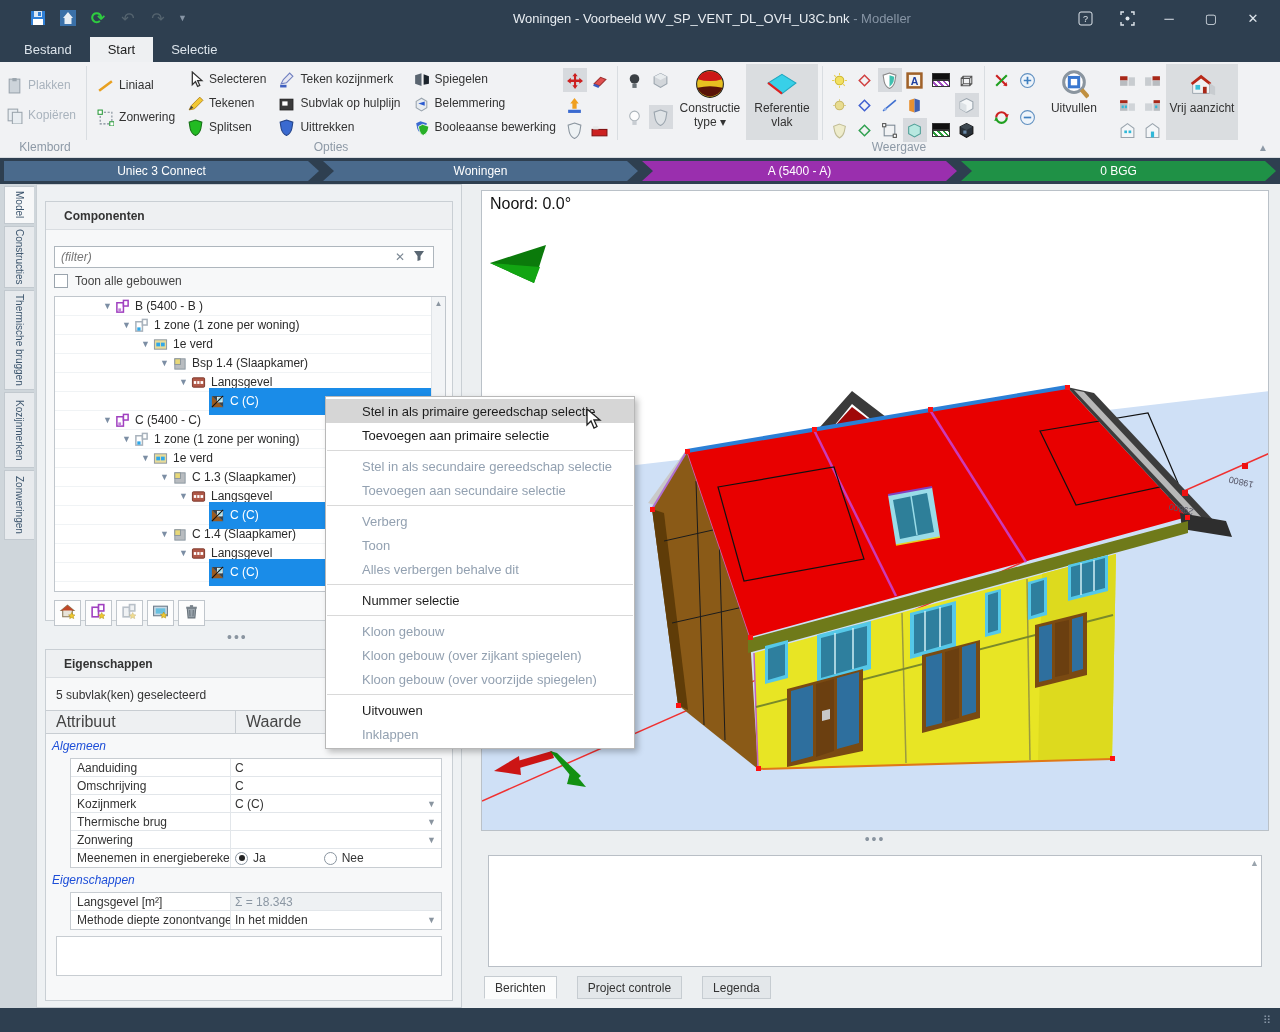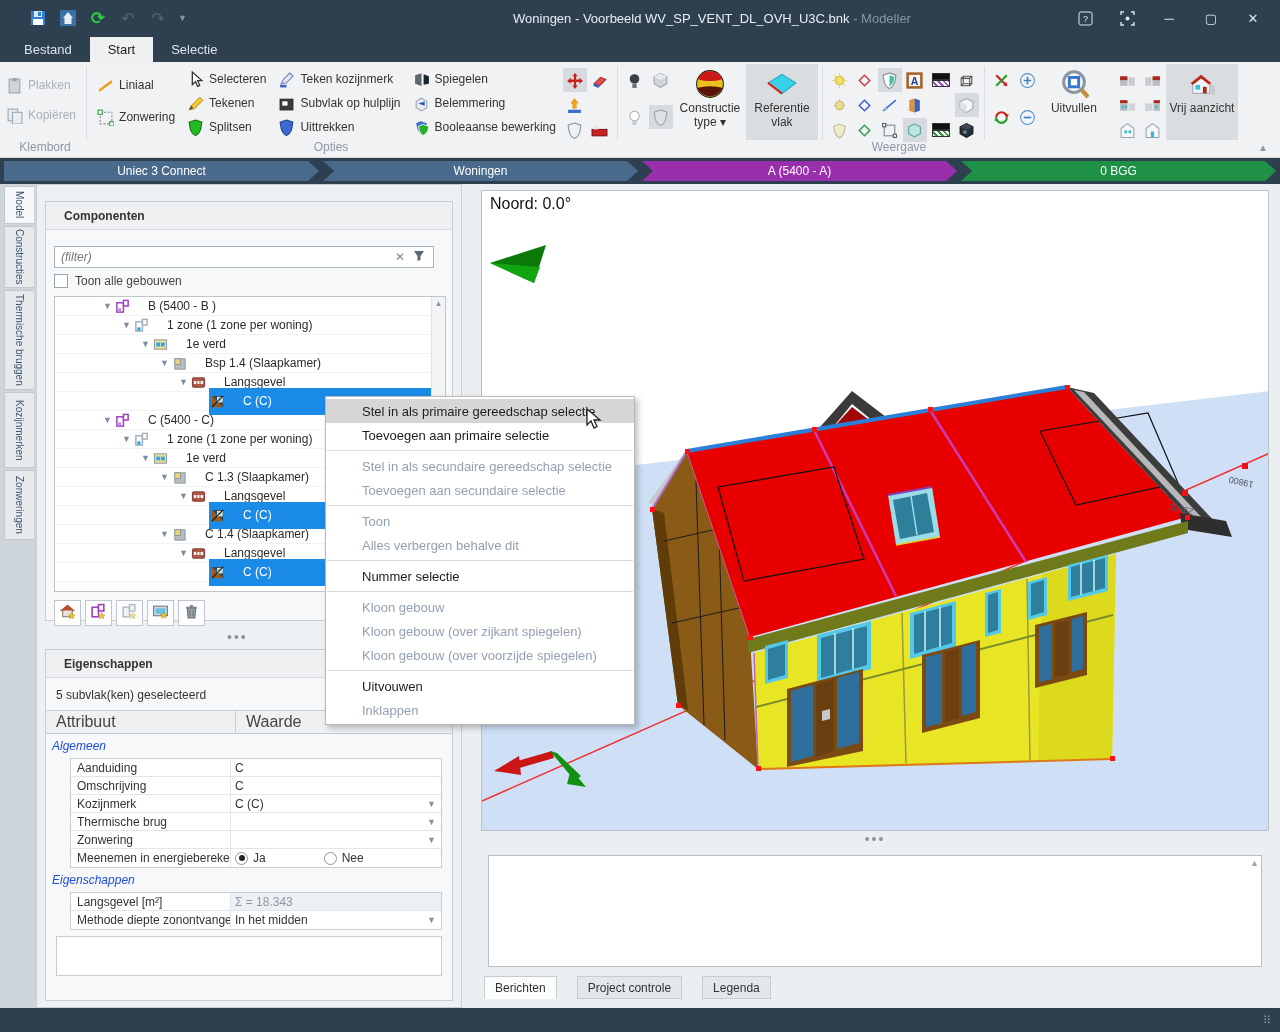--- a/index.html
+++ b/index.html
@@ -56,21 +56,21 @@
   .panel-box{position:absolute;left:8px;width:408px;background:#f7f8f9;border:1px solid #c9cfd4;}
   .panel-header{height:28px;display:flex;align-items:center;padding-left:18px;font-size:12px;font-weight:bold;color:#333;background:#eef0f2;border-bottom:1px solid #d9dde1;}
   #filter-row{position:absolute;left:8px;top:44px;width:380px;height:22px;border:1px solid #aeb6bd;background:#fff;display:flex;align-items:center;padding:0 4px;}
   #filter-input{flex:1;border:none;outline:none;font-size:12px;font-style:italic;color:#9aa4ad;background:transparent;}
   .filter-ic{color:#7c8894;font-size:12px;padding:0 4px;}
   #chk-row{position:absolute;left:8px;top:72px;display:flex;align-items:center;gap:7px;font-size:12px;color:#444;}
   #chk-box{width:14px;height:14px;border:1px solid #9aa4ad;background:#fff;}
   #tree{position:absolute;left:8px;top:94px;width:392px;height:296px;border:1px solid #c0c6cc;background:#fff;overflow:hidden;}
   .tree-row{position:relative;height:19px;display:flex;align-items:center;border-bottom:1px solid #f0f3f5;font-size:12px;color:#2b2b2b;}
   .tree-exp{width:13px;text-align:center;color:#7c8ea4;font-size:9px;flex:none;}
-  .tree-sel{display:flex;align-items:center;gap:18px;flex:1;height:27px;padding-left:1px;}
+  .tree-sel{display:flex;align-items:center;gap:5px;flex:1;height:27px;padding-left:1px;}
   .tree-sel.selected{background:#1a8ce8;color:#fff;}
   .tree-ic{width:15px;height:15px;flex:none;display:flex;align-items:center;justify-content:center;}
   #tree-scroll{position:absolute;right:0;top:0;width:14px;height:100%;background:#f2f4f6;border-left:1px solid #e0e4e8;display:flex;flex-direction:column;justify-content:space-between;align-items:center;font-size:8px;color:#8a95a0;padding:2px 0;}
   #tree-toolbar{position:absolute;left:8px;top:398px;display:flex;gap:4px;}
   .tt-btn{width:27px;height:26px;border:1px solid #c0c6cc;background:#fdfdfd;display:flex;align-items:center;justify-content:center;}
   .grip-dots{position:absolute;font-size:14px;color:#8a95a0;letter-spacing:2px;}
 
   
   #props-box{position:absolute;left:8px;top:464px;width:408px;height:352px;background:#f7f8f9;border:1px solid #c9cfd4;}
   #props-sel{padding:10px 10px 8px 10px;font-size:12px;color:#333;}
@@ -1113,20 +1113,21 @@
     <span id="grip">⠿</span>
   </div>
 
   <div id="ctx-menu">
       <div class="cm-item hl">Stel in als primaire gereedschap selectie</div>
       <div class="cm-item">Toevoegen aan primaire selectie</div>
       <div class="cm-sep"></div>
       <div class="cm-item disabled">Stel in als secundaire gereedschap selectie</div>
       <div class="cm-item disabled">Toevoegen aan secundaire selectie</div>
       <div class="cm-sep"></div>
+      <div class="cm-item disabled">Verberg</div>
       <div class="cm-item disabled">Toon</div>
       <div class="cm-item disabled">Alles verbergen behalve dit</div>
       <div class="cm-sep"></div>
       <div class="cm-item">Nummer selectie</div>
       <div class="cm-sep"></div>
       <div class="cm-item disabled">Kloon gebouw</div>
       <div class="cm-item disabled">Kloon gebouw (over zijkant spiegelen)</div>
       <div class="cm-item disabled">Kloon gebouw (over voorzijde spiegelen)</div>
       <div class="cm-sep"></div>
       <div class="cm-item">Uitvouwen</div>

